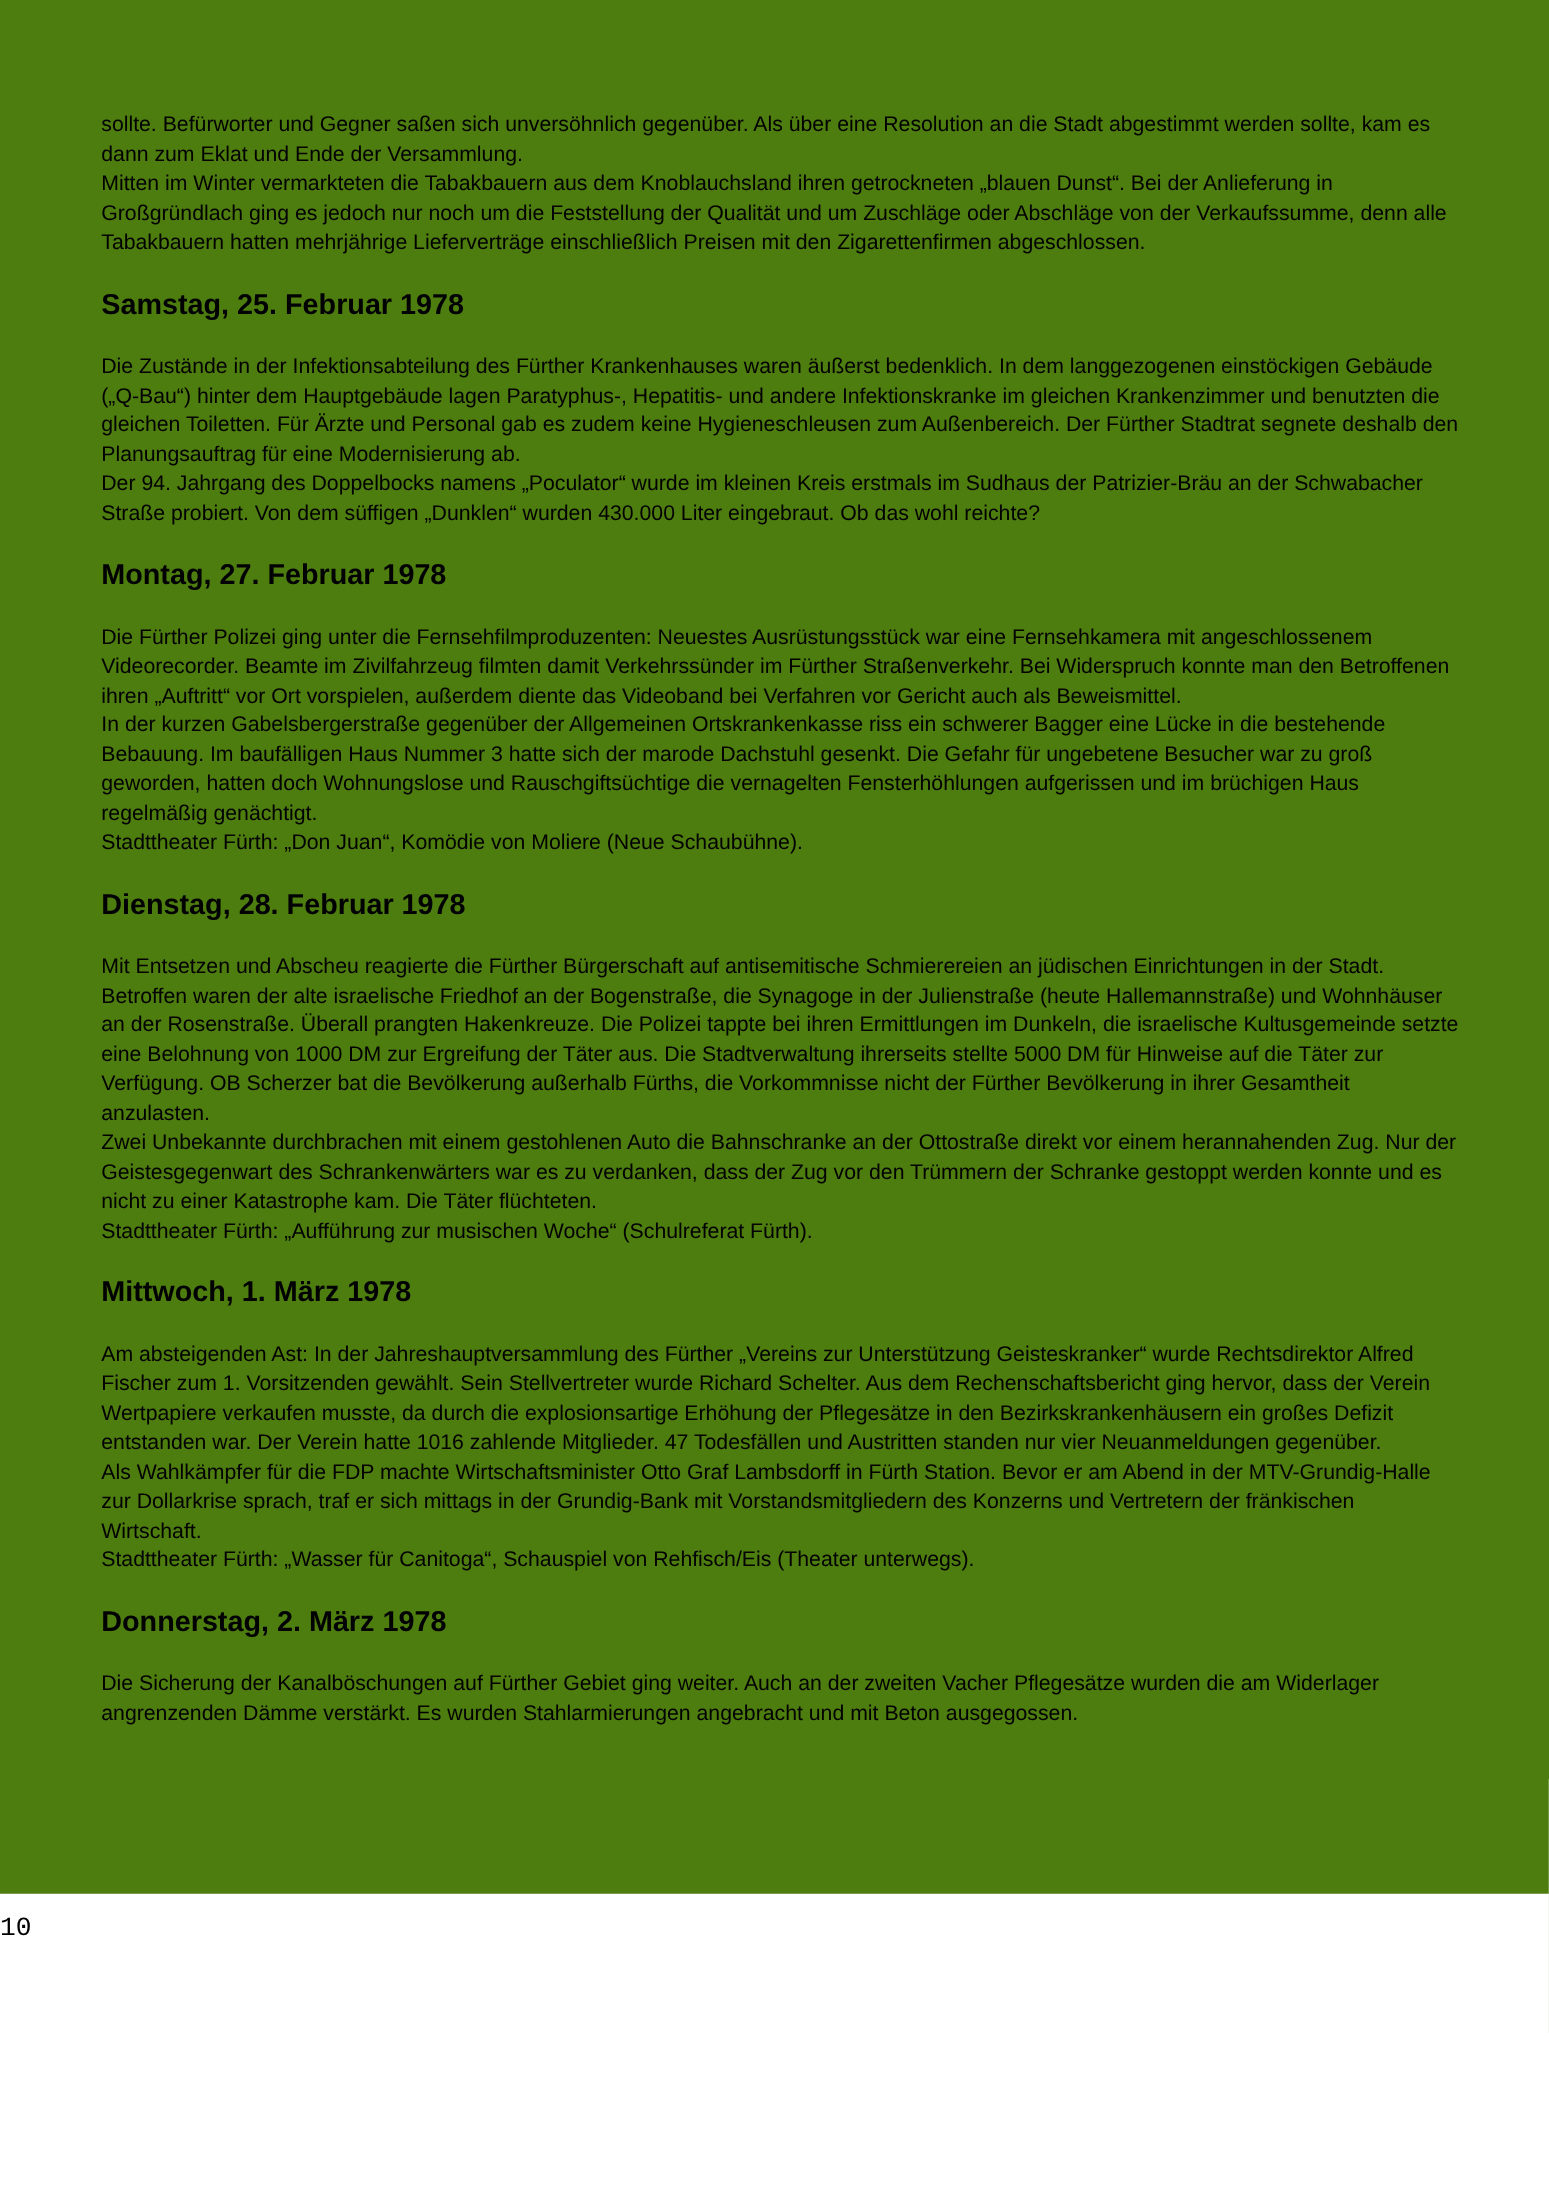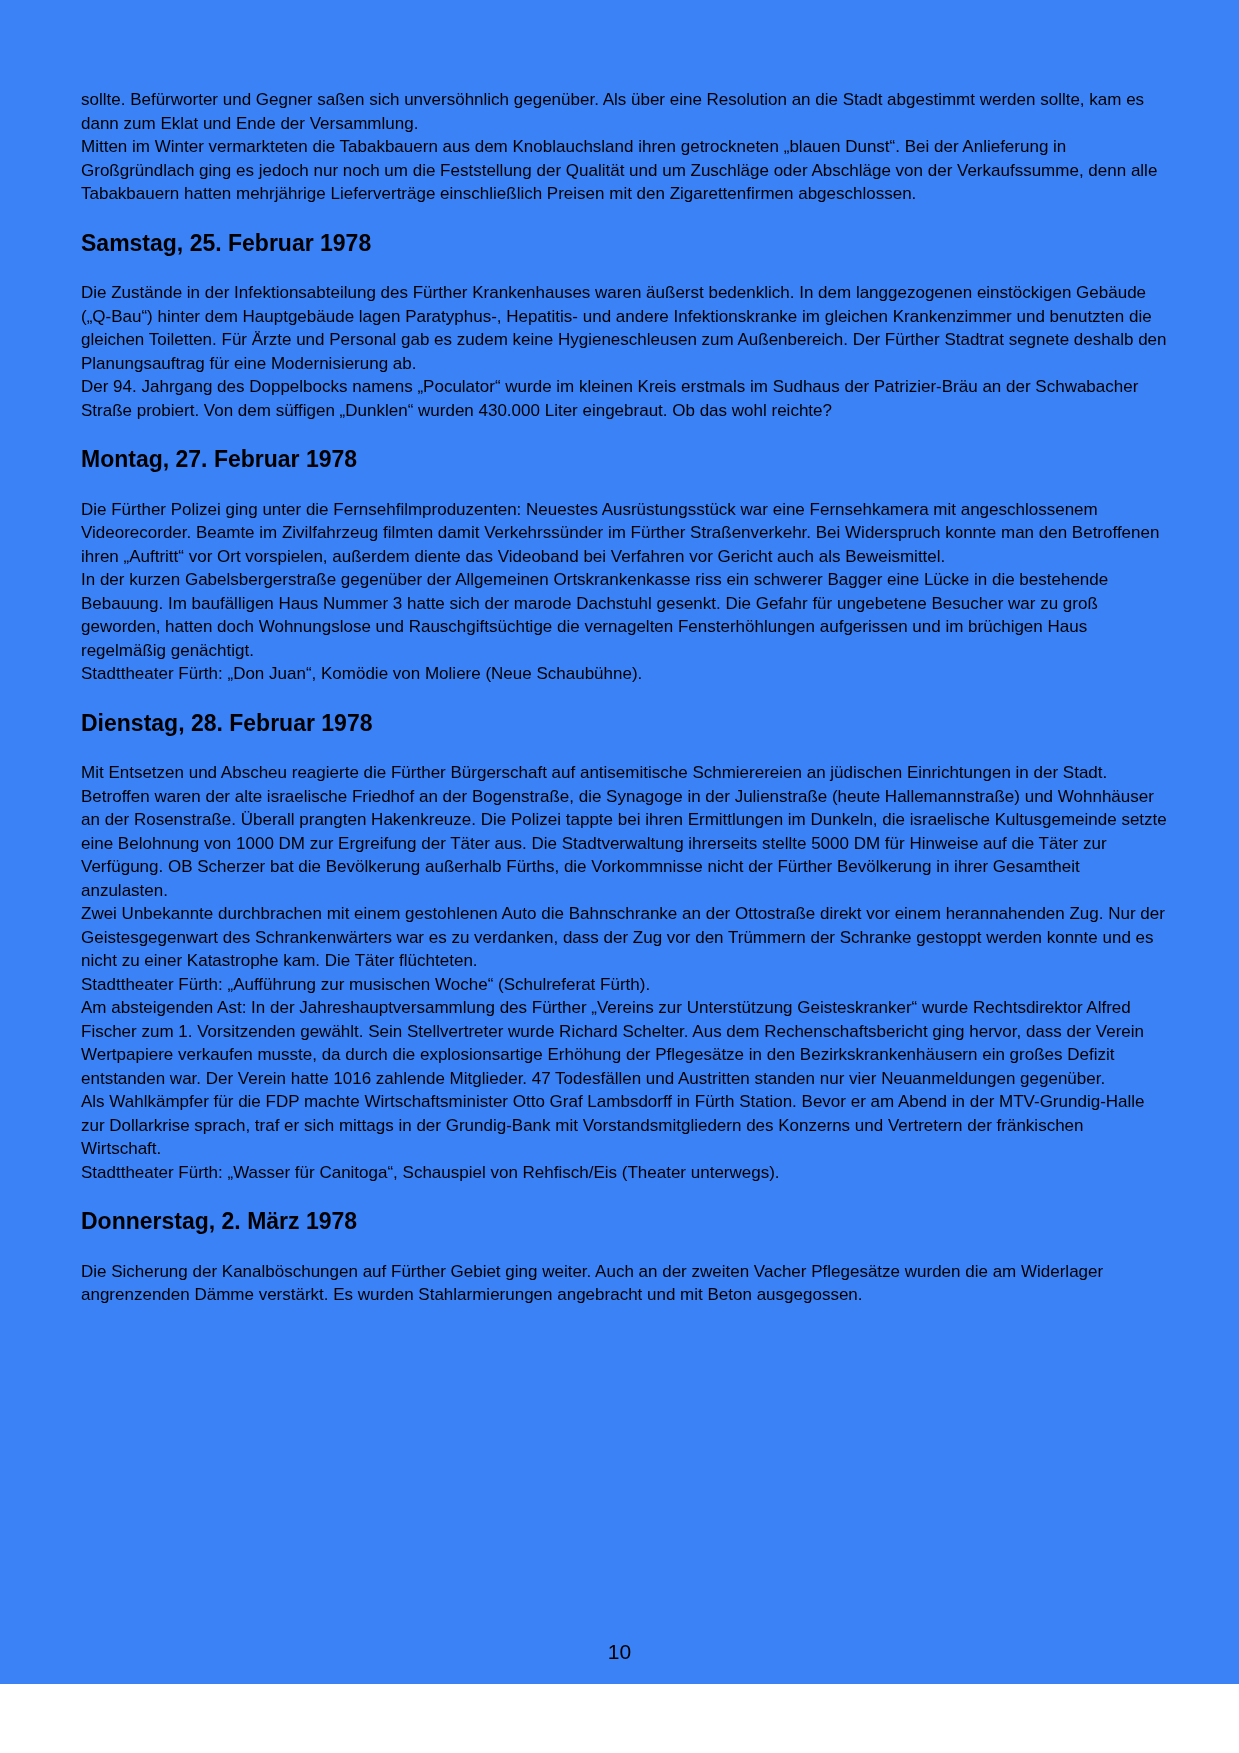--- a/index.html
+++ b/index.html
@@ -13,22 +13,22 @@
     position: relative;
     font-family: "Liberation Sans", "DejaVu Sans", sans-serif;
     color: #000000;
     overflow: hidden;
   }
   .sheet {
     position: absolute;
     left: 0;
     top: 0;
     width: 1239px;
-    height: 1684px;
-    background: #3b82f6;
+    height: 1515px;
+    background: #4d7c0f;
   }
   .doc-body {
     position: absolute;
     left: 81px;
     top: 88px;
     width: 1086px;
     font-size: 17px;
     line-height: 23.5px;
     text-align: left;
     color: #000000;
@@ -40,24 +40,23 @@
   .doc-body h2.date-heading {
     font-size: 23px;
     line-height: 23.5px;
     font-weight: bold;
     margin: 26px 0 26px 0;
     padding: 0;
   }
   .page-number {
     position: absolute;
     left: 0;
-    top: 1640px;
+    top: 1532px;
     width: 1239px;
-    text-align: center;
-    font-family: Liberation Sans, sans-serif;
+    font-family: Liberation Mono, monospace;
     font-size: 21px;
     line-height: 24px;
     color: #000000;
   }
 </style>
 </head>
 <body>
 
 <div class="sheet">
   <div class="doc-body" id="doc-body">
@@ -67,20 +66,21 @@
       <p class="para">Die Zustände in der Infektionsabteilung des Fürther Krankenhauses waren äußerst bedenklich. In dem langgezogenen einstöckigen Gebäude („Q-Bau“) hinter dem Hauptgebäude lagen Paratyphus-, Hepatitis- und andere Infektionskranke im gleichen Krankenzimmer und benutzten die gleichen Toiletten. Für Ärzte und Personal gab es zudem keine Hygieneschleusen zum Außenbereich. Der Fürther Stadtrat segnete deshalb den Planungsauftrag für eine Modernisierung ab.</p>
       <p class="para">Der 94. Jahrgang des Doppelbocks namens „Poculator“ wurde im kleinen Kreis erstmals im Sudhaus der Patrizier-Bräu an der Schwabacher Straße probiert. Von dem süffigen „Dunklen“ wurden 430.000 Liter eingebraut. Ob das wohl reichte?</p>
       <h2 class="date-heading">Montag, 27. Februar 1978</h2>
       <p class="para">Die Fürther Polizei ging unter die Fernsehfilmproduzenten: Neuestes Ausrüstungsstück war eine Fernsehkamera mit angeschlossenem Videorecorder. Beamte im Zivilfahrzeug filmten damit Verkehrssünder im Fürther Straßenverkehr. Bei Widerspruch konnte man den Betroffenen ihren „Auftritt“ vor Ort vorspielen, außerdem diente das Videoband bei Verfahren vor Gericht auch als Beweismittel.</p>
       <p class="para">In der kurzen Gabelsbergerstraße gegenüber der Allgemeinen Ortskrankenkasse riss ein schwerer Bagger eine Lücke in die bestehende Bebauung. Im baufälligen Haus Nummer 3 hatte sich der marode Dachstuhl gesenkt. Die Gefahr für ungebetene Besucher war zu groß geworden, hatten doch Wohnungslose und Rauschgiftsüchtige die vernagelten Fensterhöhlungen aufgerissen und im brüchigen Haus regelmäßig genächtigt.</p>
       <p class="para">Stadttheater Fürth: „Don Juan“, Komödie von Moliere (Neue Schaubühne).</p>
       <h2 class="date-heading">Dienstag, 28. Februar 1978</h2>
       <p class="para">Mit Entsetzen und Abscheu reagierte die Fürther Bürgerschaft auf antisemitische Schmierereien an jüdischen Einrichtungen in der Stadt. Betroffen waren der alte israelische Friedhof an der Bogenstraße, die Synagoge in der Julienstraße (heute Hallemannstraße) und Wohnhäuser an der Rosenstraße. Überall prangten Hakenkreuze. Die Polizei tappte bei ihren Ermittlungen im Dunkeln, die israelische Kultusgemeinde setzte eine Belohnung von 1000 DM zur Ergreifung der Täter aus. Die Stadtverwaltung ihrerseits stellte 5000 DM für Hinweise auf die Täter zur Verfügung. OB Scherzer bat die Bevölkerung außerhalb Fürths, die Vorkommnisse nicht der Fürther Bevölkerung in ihrer Gesamtheit anzulasten.</p>
       <p class="para">Zwei Unbekannte durchbrachen mit einem gestohlenen Auto die Bahnschranke an der Ottostraße direkt vor einem herannahenden Zug. Nur der Geistesgegenwart des Schrankenwärters war es zu verdanken, dass der Zug vor den Trümmern der Schranke gestoppt werden konnte und es nicht zu einer Katastrophe kam. Die Täter flüchteten.</p>
       <p class="para">Stadttheater Fürth: „Aufführung zur musischen Woche“ (Schulreferat Fürth).</p>
+      <h2 class="date-heading">Mittwoch, 1. März 1978</h2>
       <p class="para">Am absteigenden Ast: In der Jahreshauptversammlung des Fürther „Vereins zur Unterstützung Geisteskranker“ wurde Rechtsdirektor Alfred Fischer zum 1. Vorsitzenden gewählt. Sein Stellvertreter wurde Richard Schelter. Aus dem Rechenschaftsbericht ging hervor, dass der Verein Wertpapiere verkaufen musste, da durch die explosionsartige Erhöhung der Pflegesätze in den Bezirkskrankenhäusern ein großes Defizit entstanden war. Der Verein hatte 1016 zahlende Mitglieder. 47 Todesfällen und Austritten standen nur vier Neuanmeldungen gegenüber.</p>
       <p class="para">Als Wahlkämpfer für die FDP machte Wirtschaftsminister Otto Graf Lambsdorff in Fürth Station. Bevor er am Abend in der MTV-Grundig-Halle zur Dollarkrise sprach, traf er sich mittags in der Grundig-Bank mit Vorstandsmitgliedern des Konzerns und Vertretern der fränkischen Wirtschaft.</p>
       <p class="para">Stadttheater Fürth: „Wasser für Canitoga“, Schauspiel von Rehfisch/Eis (Theater unterwegs).</p>
       <h2 class="date-heading">Donnerstag, 2. März 1978</h2>
       <p class="para">Die Sicherung der Kanalböschungen auf Fürther Gebiet ging weiter. Auch an der zweiten Vacher Pflegesätze wurden die am Widerlager angrenzenden Dämme verstärkt. Es wurden Stahlarmierungen angebracht und mit Beton ausgegossen.</p>
     </div>
   <div class="page-number">10</div>
 </div>
 
 </body></html>

